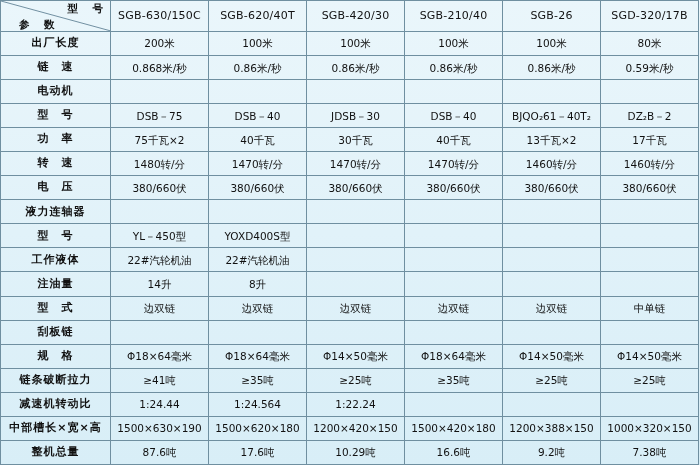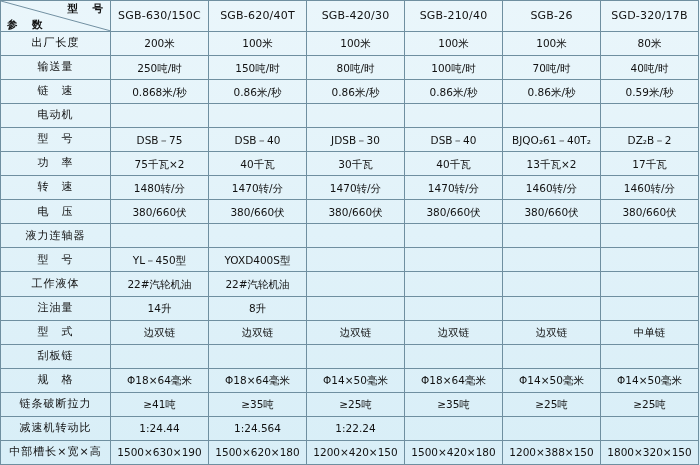--- a/index.html
+++ b/index.html
@@ -27,41 +27,41 @@
     vertical-align:middle;
     font-size:10.5px;
     color:#111;
     padding:0 2px;
     background:transparent;
     line-height:1.15;
     white-space:nowrap;
     overflow:hidden;
   }
   td.label{
-    font-weight:normal;
+    font-weight:bold;
     letter-spacing:1px;
     font-size:11px;
   }
   
   td.corner{
     position:relative;
     padding:0;
     height:30px;
   }
   td.corner .diag{
     position:absolute;inset:0;
   }
   td.corner .t1{
     position:absolute;
     right:5px;top:1px;
     font-size:10.5px;font-weight:bold;letter-spacing:2px;
   }
   td.corner .t2{
     position:absolute;
-    left:6px;bottom:1px;
+    left:18px;bottom:1px;
     font-size:10.5px;font-weight:bold;letter-spacing:2px;
   }
   .colhead{
     font-size:11px;
     font-weight:normal;
     letter-spacing:0.2px;
     text-align:center;
   }
   .empty{}
   
@@ -101,29 +101,20 @@
         <tr>
           <td class="label">出厂长度</td>
           <td>200米</td>
           <td>100米</td>
           <td>100米</td>
           <td>100米</td>
           <td>100米</td>
           <td>80米</td>
         </tr>
         <tr>
-          <td class="label">输送量</td>
-          <td>250吨/时</td>
-          <td>150吨/时</td>
-          <td>80吨/时</td>
-          <td>100吨/时</td>
-          <td>70吨/时</td>
-          <td>40吨/时</td>
-        </tr>
-        <tr>
           <td class="label">链　速</td>
           <td>0.868米/秒</td>
           <td>0.86米/秒</td>
           <td>0.86米/秒</td>
           <td>0.86米/秒</td>
           <td>0.86米/秒</td>
           <td>0.59米/秒</td>
         </tr>
         <tr>
           <td class="label">电动机</td>
@@ -251,17 +242,26 @@
           <td class="empty"></td>
           <td class="empty"></td>
         </tr>
         <tr>
           <td class="label">中部槽长×宽×高</td>
           <td>1500×630×190</td>
           <td>1500×620×180</td>
           <td>1200×420×150</td>
           <td>1500×420×180</td>
           <td>1200×388×150</td>
-          <td>1800×320×150</td>
+          <td>1000×320×150</td>
+        </tr>
+        <tr>
+          <td class="label">整机总量</td>
+          <td>87.6吨</td>
+          <td>17.6吨</td>
+          <td>10.29吨</td>
+          <td>16.6吨</td>
+          <td>9.2吨</td>
+          <td>7.38吨</td>
         </tr>
       </tbody>
   </table>
 </div>
 
 </body></html>

